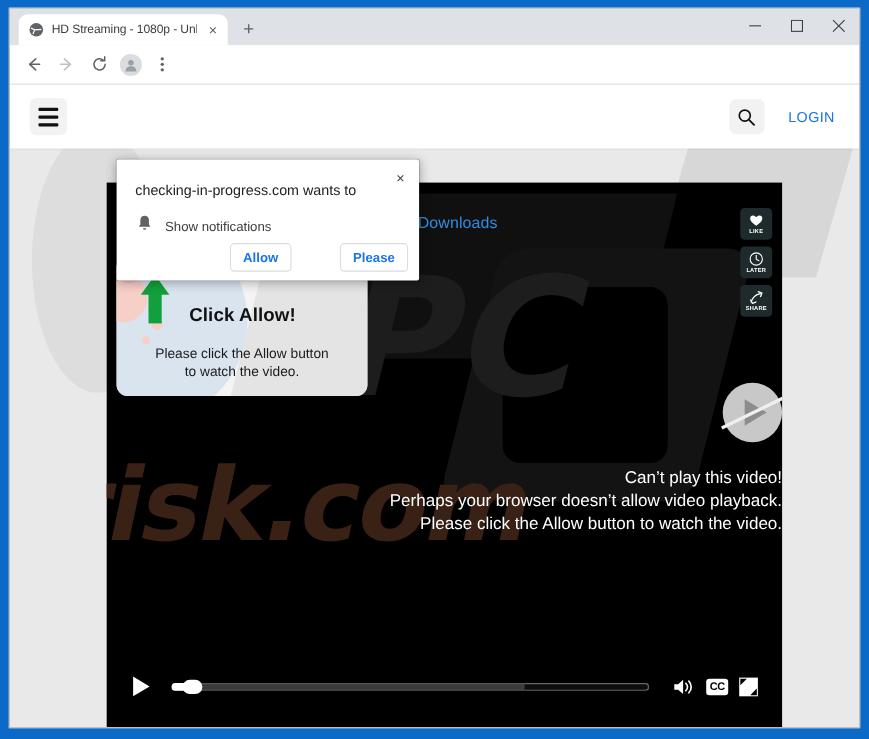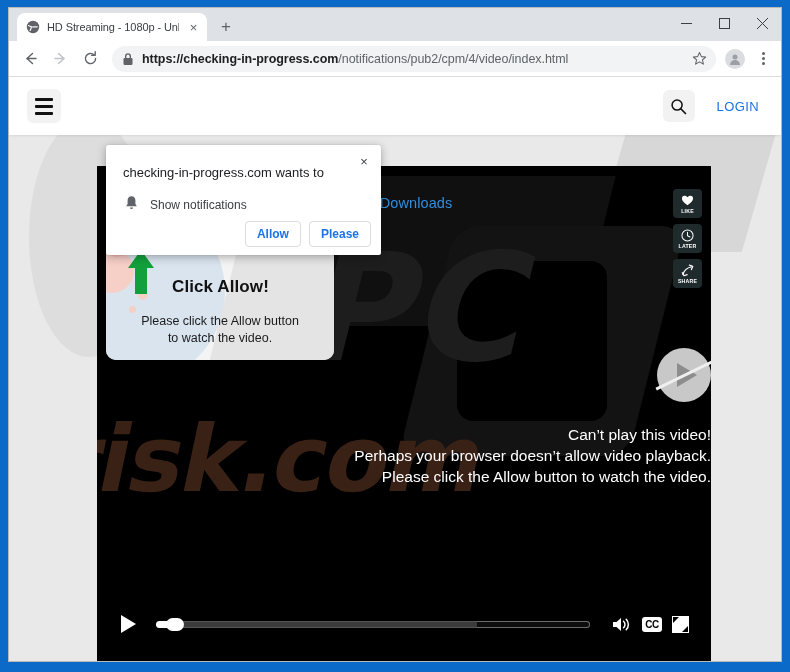--- a/index.html
+++ b/index.html
@@ -424,20 +424,21 @@
     position: absolute; right: 10px; bottom: 8px;
     display: flex; gap: 8px;
   }
   .pb-btn {
     min-width: 54px; height: 26px;
     border: 1px solid #dadce0; border-radius: 4px;
     background: #ffffff;
     color: #1a73e8; font-size: 12px; font-weight: 700;
     display: flex; align-items: center; justify-content: center;
     padding: 0 11px;
+    margin-left: 36px;
   }
 </style>
 </head>
 <body>
 
 <div id="frame">
   <div id="window">
 
     <div id="titlebar">
       <div class="tab">
@@ -484,34 +485,20 @@
             <path d="M3 8.5 H12" stroke="#bdc1c6" stroke-width="1.4" stroke-linecap="round"></path>
           </svg>
       </div>
       <div class="navbtn">
         <svg width="17" height="17" viewBox="0 0 17 17">
           <path d="M13.6 8.5a5.1 5.1 0 1 1-1.6-3.7" stroke="#5f6368" stroke-width="1.4" fill="none" stroke-linecap="round"></path>
           <path d="M13.2 1.6 V5.2 H9.6" stroke="#5f6368" stroke-width="1.4" fill="none" stroke-linecap="round" stroke-linejoin="round"></path>
         </svg>
       </div>
 
-      <div id="omnibox">
-        <span class="lock">
-          <svg width="12" height="14" viewBox="0 0 12 14">
-            <rect x="1.5" y="6" width="9" height="7" rx="1.3" fill="#5f6368"></rect>
-            <path d="M3.7 6 V4.2a2.3 2.3 0 0 1 4.6 0V6" stroke="#5f6368" stroke-width="1.4" fill="none"></path>
-          </svg>
-        </span>
-        <span class="urltext"><b>https://checking-in-progress.com</b><span>/notifications/pub2/cpm/4/video/index.html</span></span>
-        <span class="star">
-          <svg width="15" height="15" viewBox="0 0 16 16">
-              <path d="M8 1.6 L10 6 L14.6 6.4 L11.1 9.5 L12.2 14 L8 11.6 L3.8 14 L4.9 9.5 L1.4 6.4 L6 6 Z" fill="none" stroke="#5f6368" stroke-width="1.1" stroke-linejoin="round"></path>
-            </svg>
-        </span>
-      </div>
 
       <div class="avatar">
         <svg width="14" height="14" viewBox="0 0 14 14">
             <circle cx="7" cy="5" r="2.5" fill="#9aa0a6"></circle>
             <path d="M2 13a5 5 0 0 1 10 0Z" fill="#9aa0a6"></path>
           </svg>
       </div>
       <div class="kebab">
         <i></i>
           <i></i>

